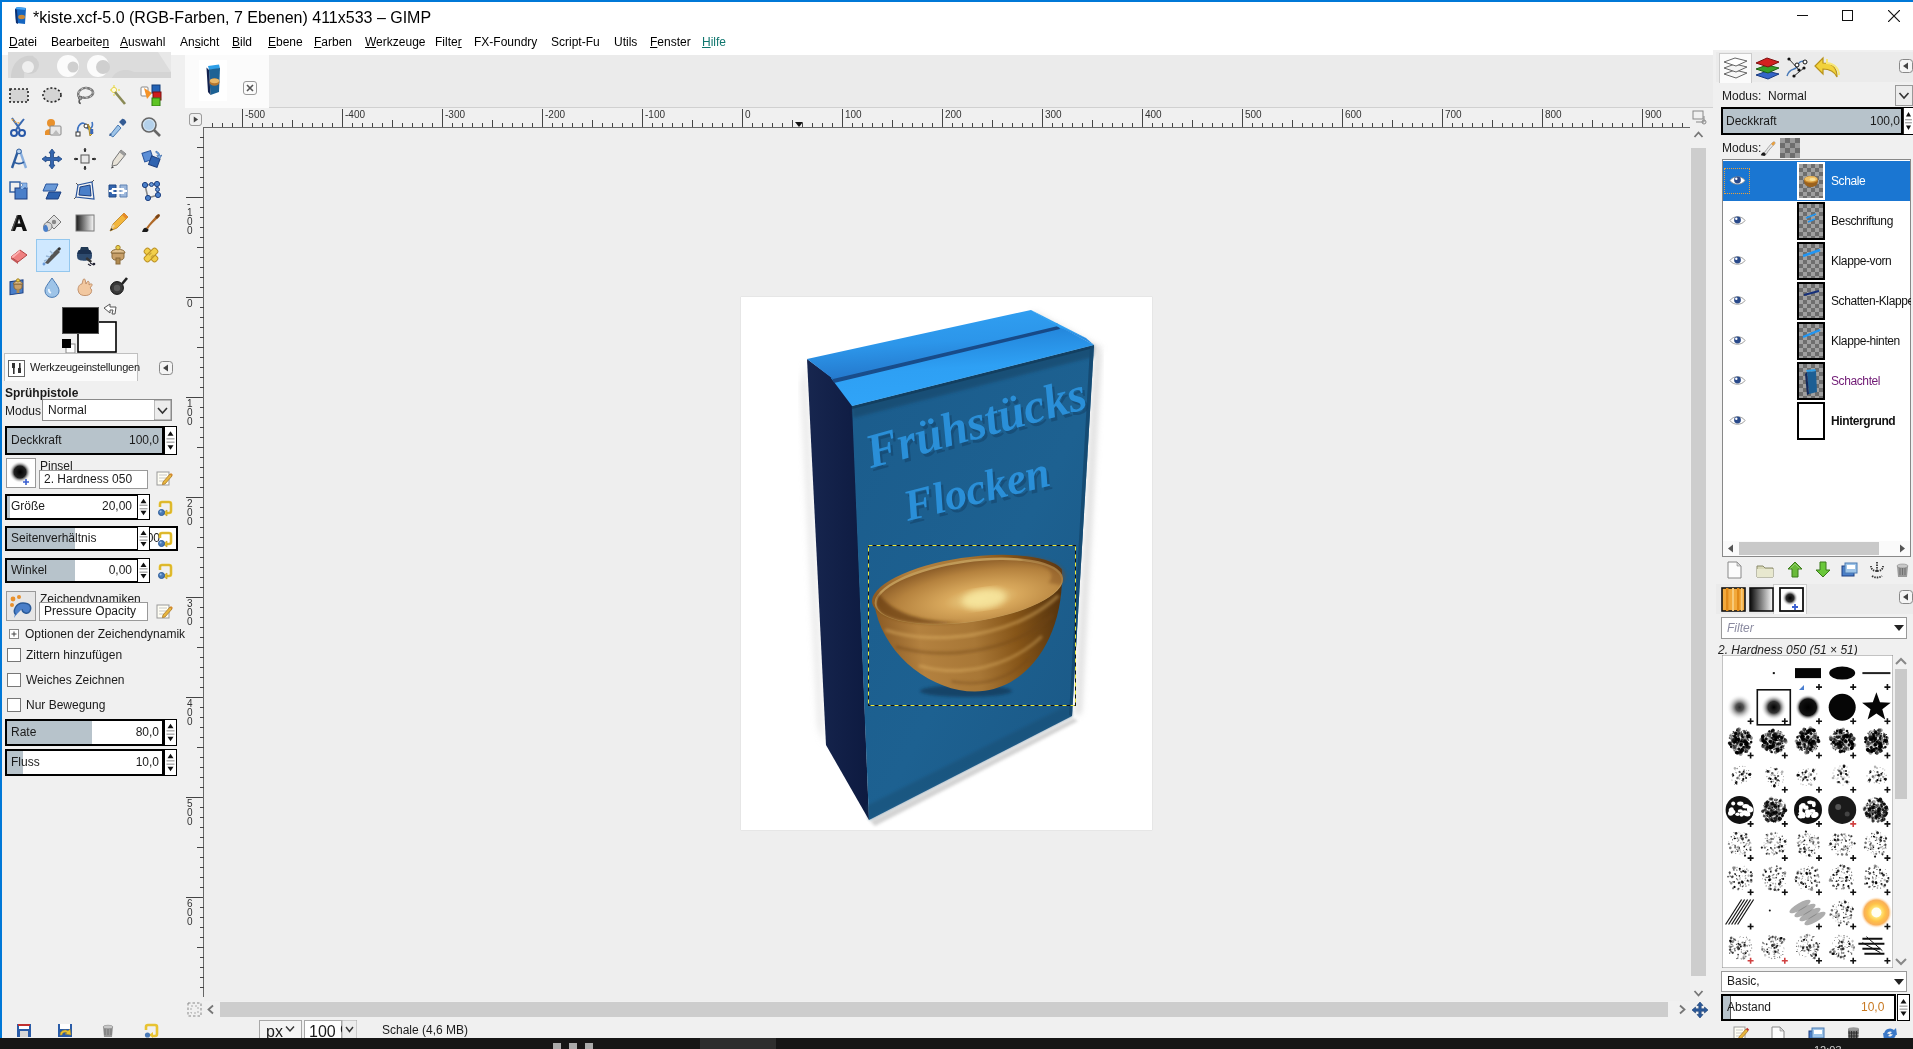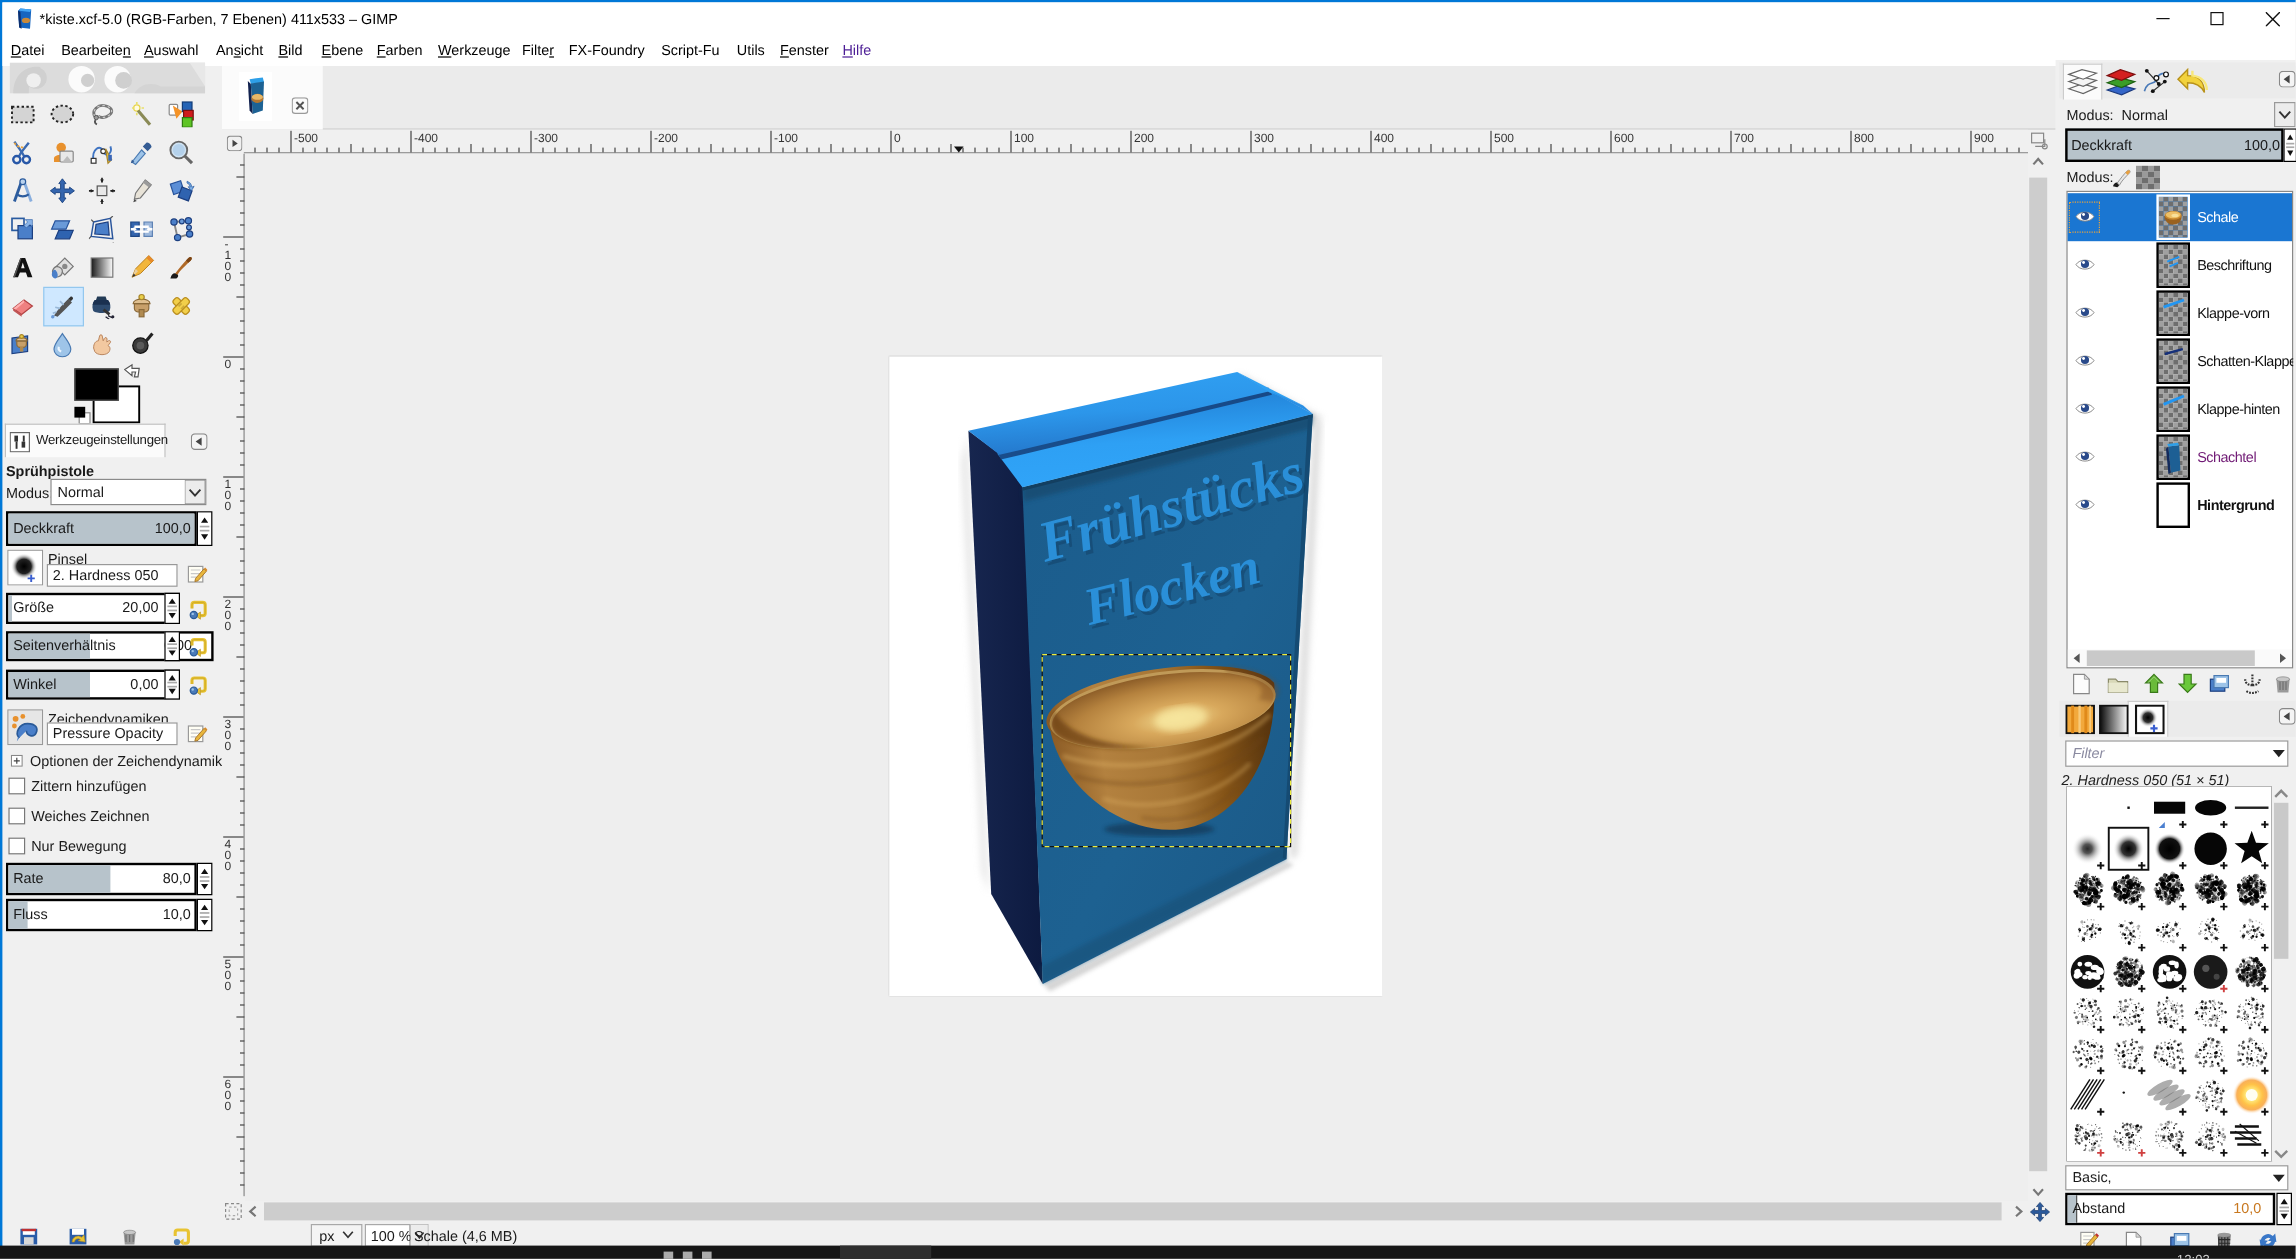--- a/index.html
+++ b/index.html
@@ -1,18 +1,18 @@
 <!DOCTYPE html>
 <html><head><meta charset="utf-8"><style>
 *{margin:0;padding:0;box-sizing:border-box}
 html,body{width:1913px;height:1049px;overflow:hidden;background:#f0f0f0;
  font-family:"Liberation Sans",sans-serif;-webkit-font-smoothing:antialiased}
 .abs{position:absolute}
 .t13{font-size:12px;color:#1a1a1a}
-.t12{font-size:12px;color:#1a1a1a}
+.t12{font-size:16px;color:#1a1a1a}
 svg{display:block}
 </style></head><body>
 
 <div class="abs" style="left:0;top:0;width:1913px;height:2px;background:#0078d7"></div>
 <div class="abs" style="left:0;top:0;width:2px;height:1040px;background:#0078d7"></div>
 <div class="abs" style="left:2px;top:2px;width:1911px;height:28px;background:#ffffff"></div>
 <svg class="abs" style="left:13px;top:6px" width="16" height="19" viewBox="0 0 16 19">
 <polygon points="2,3 4,1 13,2 12,18 3,17" fill="#1565c0"></polygon>
 <polygon points="2,3 3,17 5,18 4,4" fill="#0d2f6e"></polygon>
 <polygon points="4,1 13,2 12,4 3,3" fill="#42a5f5"></polygon>
@@ -31,21 +31,21 @@
 <div class="abs t13" style="left:180px;top:35px;color:#000">An<span style="text-decoration:underline">s</span>icht</div>
 <div class="abs t13" style="left:232px;top:35px;color:#000"><span style="text-decoration:underline">B</span>ild</div>
 <div class="abs t13" style="left:268px;top:35px;color:#000"><span style="text-decoration:underline">E</span>bene</div>
 <div class="abs t13" style="left:314px;top:35px;color:#000"><span style="text-decoration:underline">F</span>arben</div>
 <div class="abs t13" style="left:365px;top:35px;color:#000"><span style="text-decoration:underline">W</span>erkzeuge</div>
 <div class="abs t13" style="left:435px;top:35px;color:#000">Filte<span style="text-decoration:underline">r</span></div>
 <div class="abs t13" style="left:474px;top:35px;color:#000">FX-Foundry</div>
 <div class="abs t13" style="left:551px;top:35px;color:#000">Script-Fu</div>
 <div class="abs t13" style="left:614px;top:35px;color:#000">Utils</div>
 <div class="abs t13" style="left:650px;top:35px;color:#000"><span style="text-decoration:underline">F</span>enster</div>
-<div class="abs t13" style="left:702px;top:35px;color:#4c1d95"><span style="text-decoration:underline">H</span>ilfe</div>
+<div class="abs t13" style="left:702px;top:35px;color:#0f766e"><span style="text-decoration:underline">H</span>ilfe</div>
 <svg class="abs" style="left:8px;top:52px" width="163" height="26" viewBox="0 0 163 26">
 <rect x="0" y="0" width="163" height="26" fill="#dcdcdc"></rect>
 <path d="M3,26 C3,10 14,2 26,4 C20,8 16,14 16,26 Z" fill="#d0d0d0"></path>
 <circle cx="22" cy="13" r="9" fill="#d0d0d0"></circle>
 <circle cx="20" cy="15" r="6" fill="#efefef"></circle>
 <circle cx="60" cy="14" r="11" fill="#fbfbfb"></circle>
 <circle cx="65" cy="15" r="5.5" fill="#cfcfcf"></circle>
 <circle cx="90" cy="14" r="11" fill="#fbfbfb"></circle>
 <circle cx="95" cy="15" r="7" fill="#cfcfcf"></circle>
 <path d="M104,26 C108,18 118,16 126,20 L163,20 L163,26 Z" fill="#d4d4d4"></path>
@@ -869,21 +869,21 @@
 <div class="abs t12" style="left:266px;top:1023px">px</div>
 <svg class="abs" style="left:284px;top:1025px" width="12" height="8" viewBox="0 0 12 8">
     <path d="M2,1.5 l4,4.5 4,-4.5" fill="none" stroke="#333" stroke-width="1.4"></path>
   </svg>
 <div class="abs" style="left:304px;top:1020px;width:38px;height:19px;background:#fff;border:1px solid #a8a8a8"></div>
 <div class="abs t12" style="left:309px;top:1023px">100 %</div>
 <svg class="abs" style="left:342px;top:1020px" width="15" height="19" viewBox="0 0 15 19">
     <rect width="15" height="19" fill="#ececec" stroke="#a8a8a8"></rect>
     <path d="M4,7 l3.5,4.5 3.5,-4.5" fill="none" stroke="#333" stroke-width="1.4"></path>
   </svg>
-<div class="abs t13" style="left:345px;top:1023px">Schale (4,6 MB)</div>
+<div class="abs t13" style="left:382px;top:1023px">Schale (4,6 MB)</div>
 <div class="abs" style="left:1713px;top:50px;width:200px;height:990px;background:#f0f0f0"></div>
 <div class="abs" style="left:1716px;top:52px;width:197px;height:30px;background:#ebebeb"></div>
 <div class="abs" style="left:1719px;top:53px;width:33px;height:30px;background:#fbfbfb;border:1px solid #ccc;border-bottom:none"></div>
 <svg class="abs" style="left:1722px;top:56px" width="27" height="24" viewBox="0 0 27 24">
 <path d="M2,18 L13,14 L25,17 L14,22 Z" fill="#f8f8f8" stroke="#666"></path>
 <path d="M2,12 L13,8 L25,11 L14,16 Z" fill="#f4f4f4" stroke="#666"></path>
 <path d="M2,6 L13,2 L25,5 L14,10 Z" fill="#ffffff" stroke="#666"></path>
 </svg>
 <svg class="abs" style="left:1754px;top:56px" width="27" height="24" viewBox="0 0 27 24">
 <path d="M2,19 L13,15 L25,18 L14,23 Z" fill="#3465c8" stroke="#1a3a80"></path>

